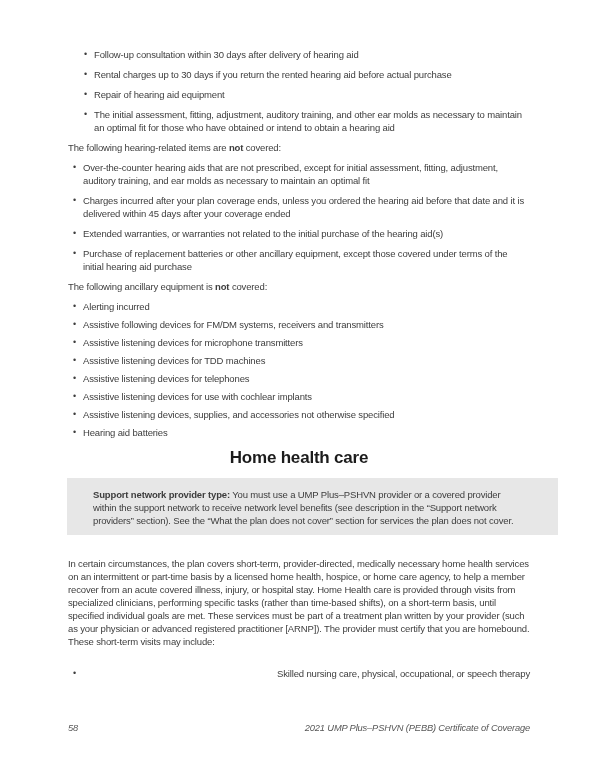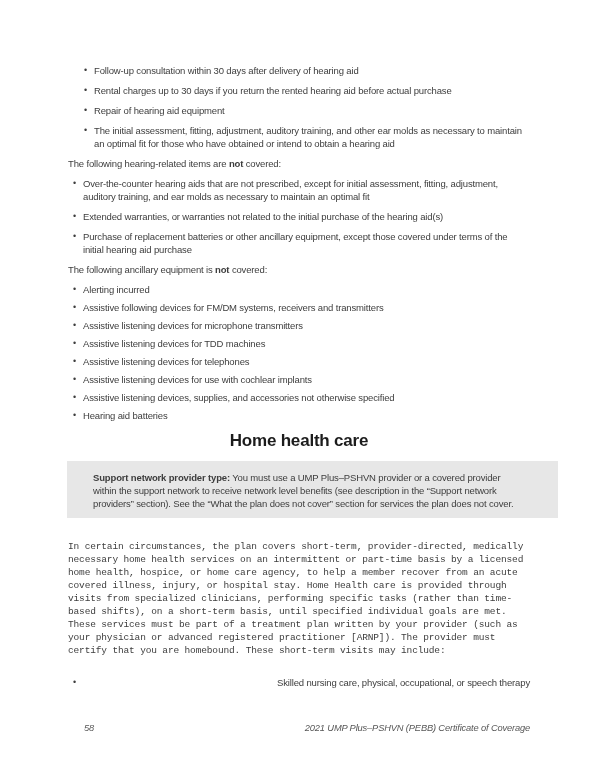--- a/index.html
+++ b/index.html
@@ -6,21 +6,21 @@
   .page{
     position:relative;
     width:600px;height:776px;
     background:#ffffff;
     font-family:"Liberation Sans","DejaVu Sans",sans-serif;
     color:#3d3d3d;
     font-size:9.5px;
     line-height:13px;
     letter-spacing:-0.15px;
     box-sizing:border-box;
-    padding:64px 70px 0 68px;
+    padding:48px 70px 0 68px;
     overflow:hidden;
   }
   .list{list-style:none;margin:0 0 2px 4px;padding:0;}
   .list li{position:relative;padding-left:11px;margin-bottom:7px;}
   .list li::before{content:"\2022";position:absolute;left:1px;top:0;font-size:9px;color:#3d3d3d;}
   .list.indented{margin-left:15px;}
   .list.tight li{margin-bottom:5px;}
   .para{margin:0 0 7px 0;}
   strong{font-weight:bold;color:#3d3d3d;}
   h1.section-heading{
@@ -28,44 +28,45 @@
     font-weight:bold;color:#1c1c1c;letter-spacing:-0.2px;text-align:center;
   }
   .callout{
     margin:9px 0 0 -1px;
     width:491px;
     box-sizing:border-box;
     background:#e7e7e7;
     padding:10px 33px 8px 26px;
   }
   .callout p{margin:0;line-height:13px;}
-  .body-para{margin-top:22px;margin-bottom:0;font-family:Liberation Mono, monospace;}
+  .body-para{margin-top:22px;margin-bottom:0;}
   .visits-list{margin-top:19px;text-align:right;}
   .footer{
-    position:absolute;left:84px;right:70px;top:722px;
+    position:absolute;left:68px;right:70px;top:722px;
     display:flex;justify-content:space-between;
     font-style:italic;color:#575757;font-size:9.3px;
   }
 </style>
 </head>
 <body>
 
 <div class="page">
 
   <ul class="list indented">
     <li>Follow-up consultation within 30 days after delivery of hearing aid</li>
     <li>Rental charges up to 30 days if you return the rented hearing aid before actual purchase</li>
     <li>Repair of hearing aid equipment</li>
     <li>The initial assessment, fitting, adjustment, auditory training, and other ear molds as necessary to maintain an optimal fit for those who have obtained or intend to obtain a hearing aid</li>
   </ul>
 
   <p class="para"><span>The following hearing-related items are </span><strong>not</strong><span> covered:</span></p>
 
   <ul class="list">
     <li>Over-the-counter hearing aids that are not prescribed, except for initial assessment, fitting, adjustment, auditory training, and ear molds as necessary to maintain an optimal fit</li>
+    <li>Charges incurred after your plan coverage ends, unless you ordered the hearing aid before that date and it is delivered within 45 days after your coverage ended</li>
     <li>Extended warranties, or warranties not related to the initial purchase of the hearing aid(s)</li>
     <li>Purchase of replacement batteries or other ancillary equipment, except those covered under terms of the initial hearing aid purchase</li>
   </ul>
 
   <p class="para"><span>The following ancillary equipment is </span><strong>not</strong><span> covered:</span></p>
 
   <ul class="list tight">
     <li>Alerting incurred</li>
     <li>Assistive following devices for FM/DM systems, receivers and transmitters</li>
     <li>Assistive listening devices for microphone transmitters</li>

